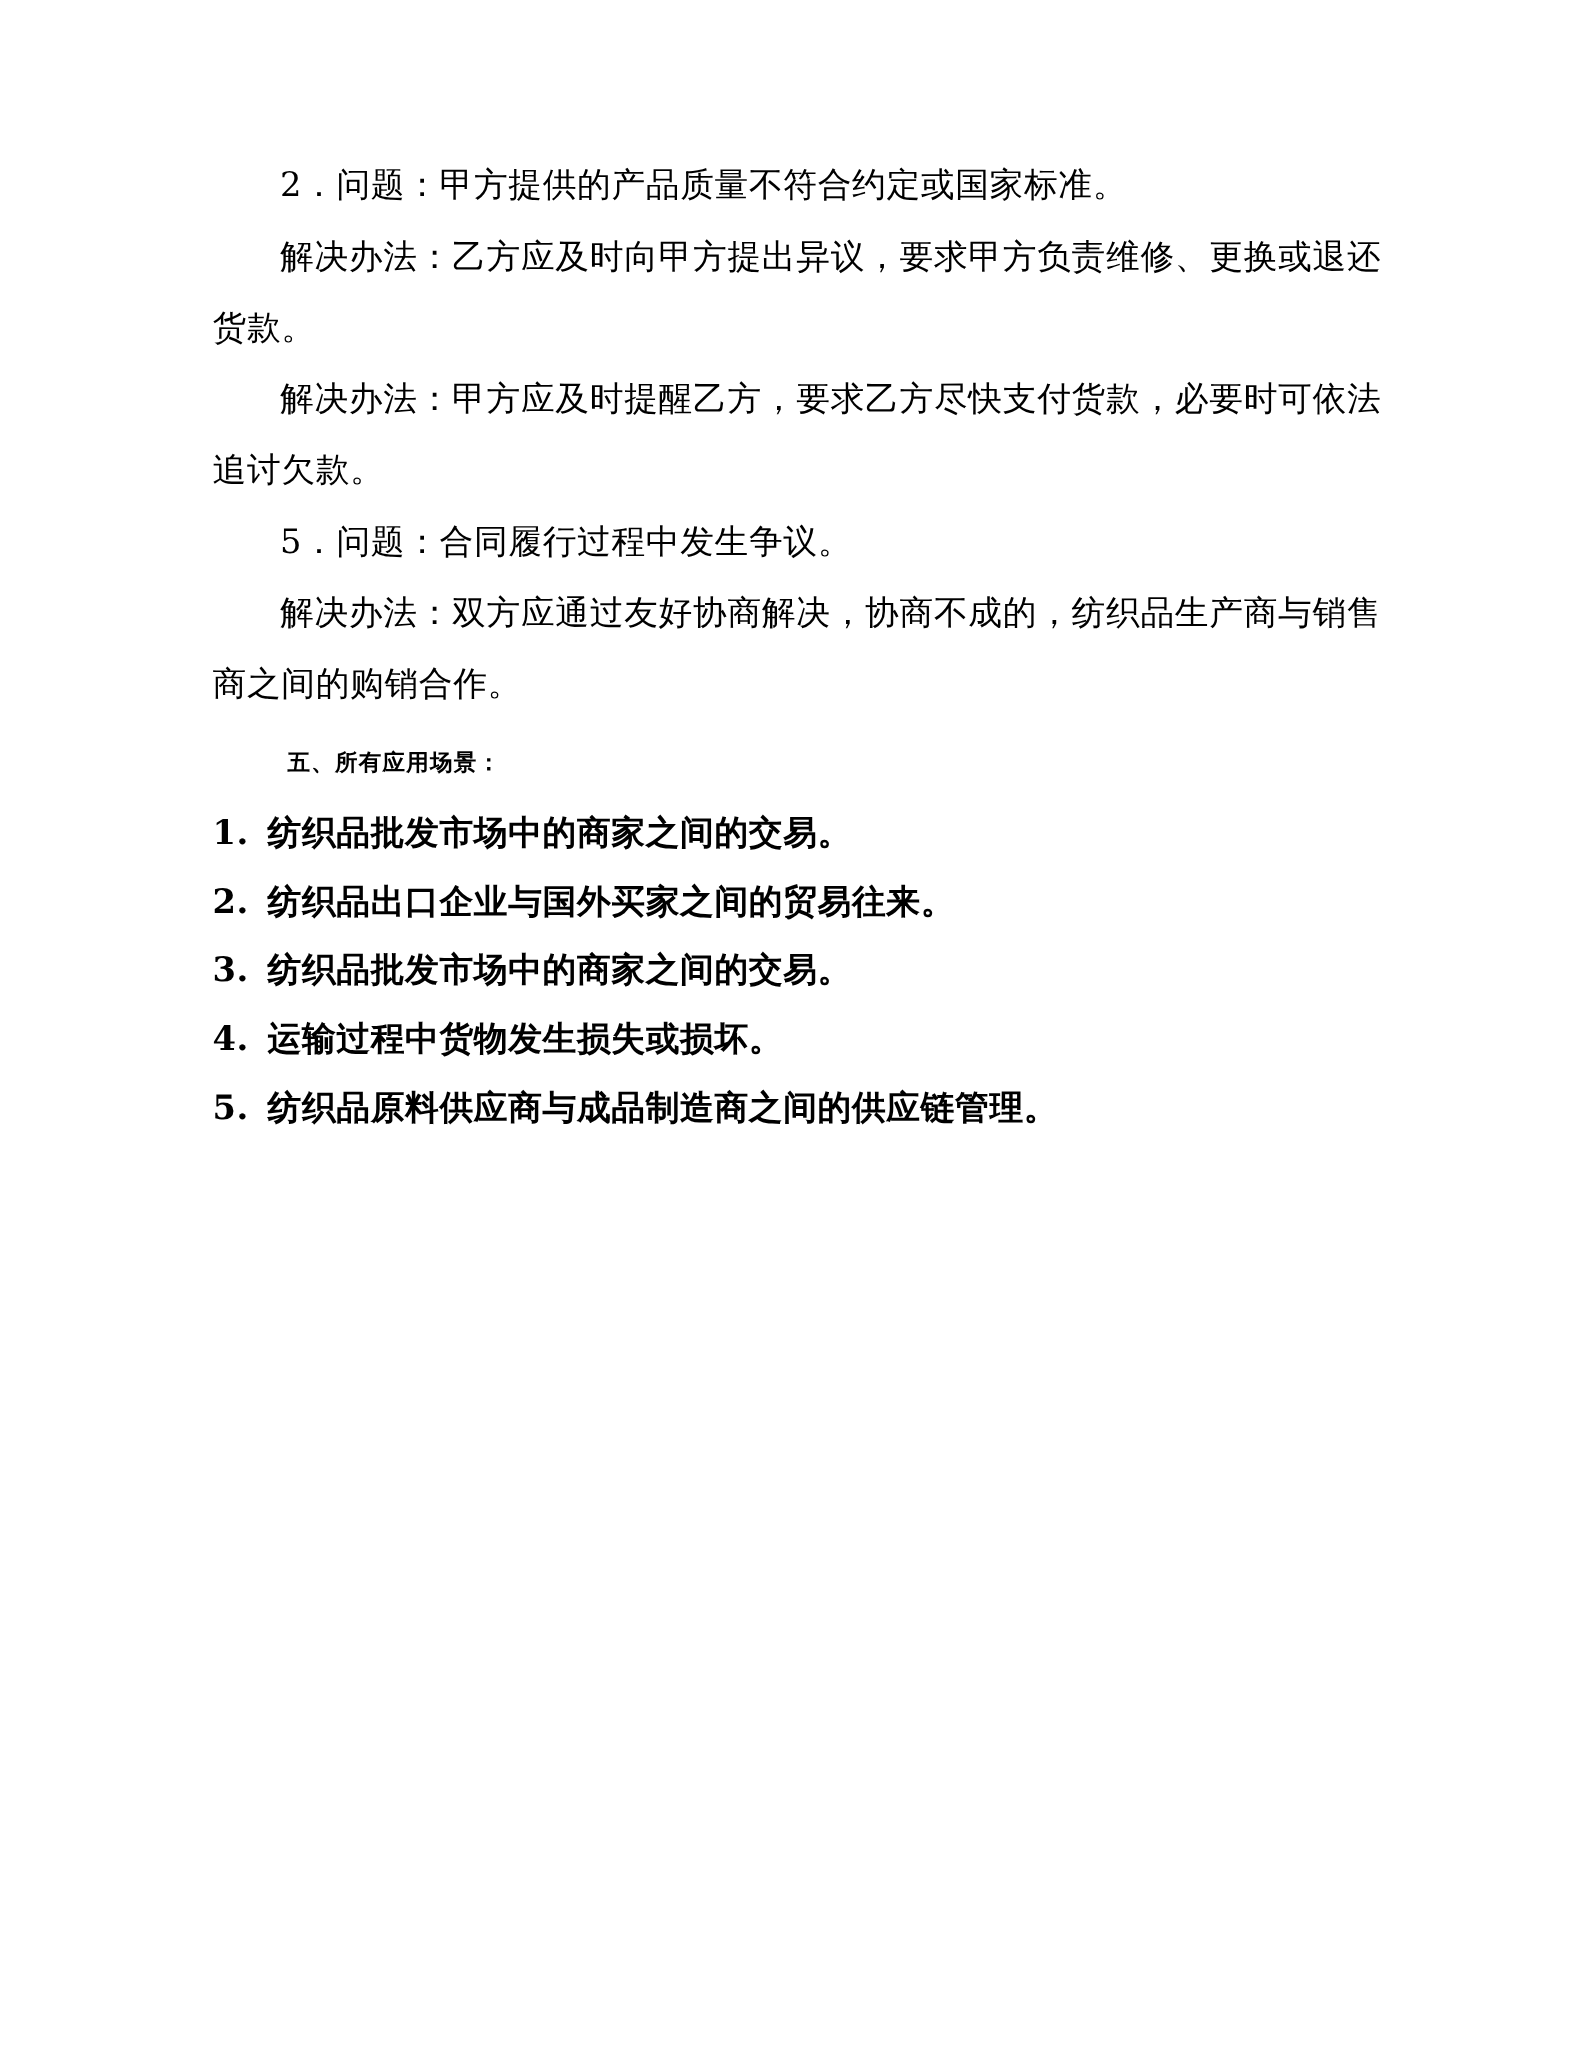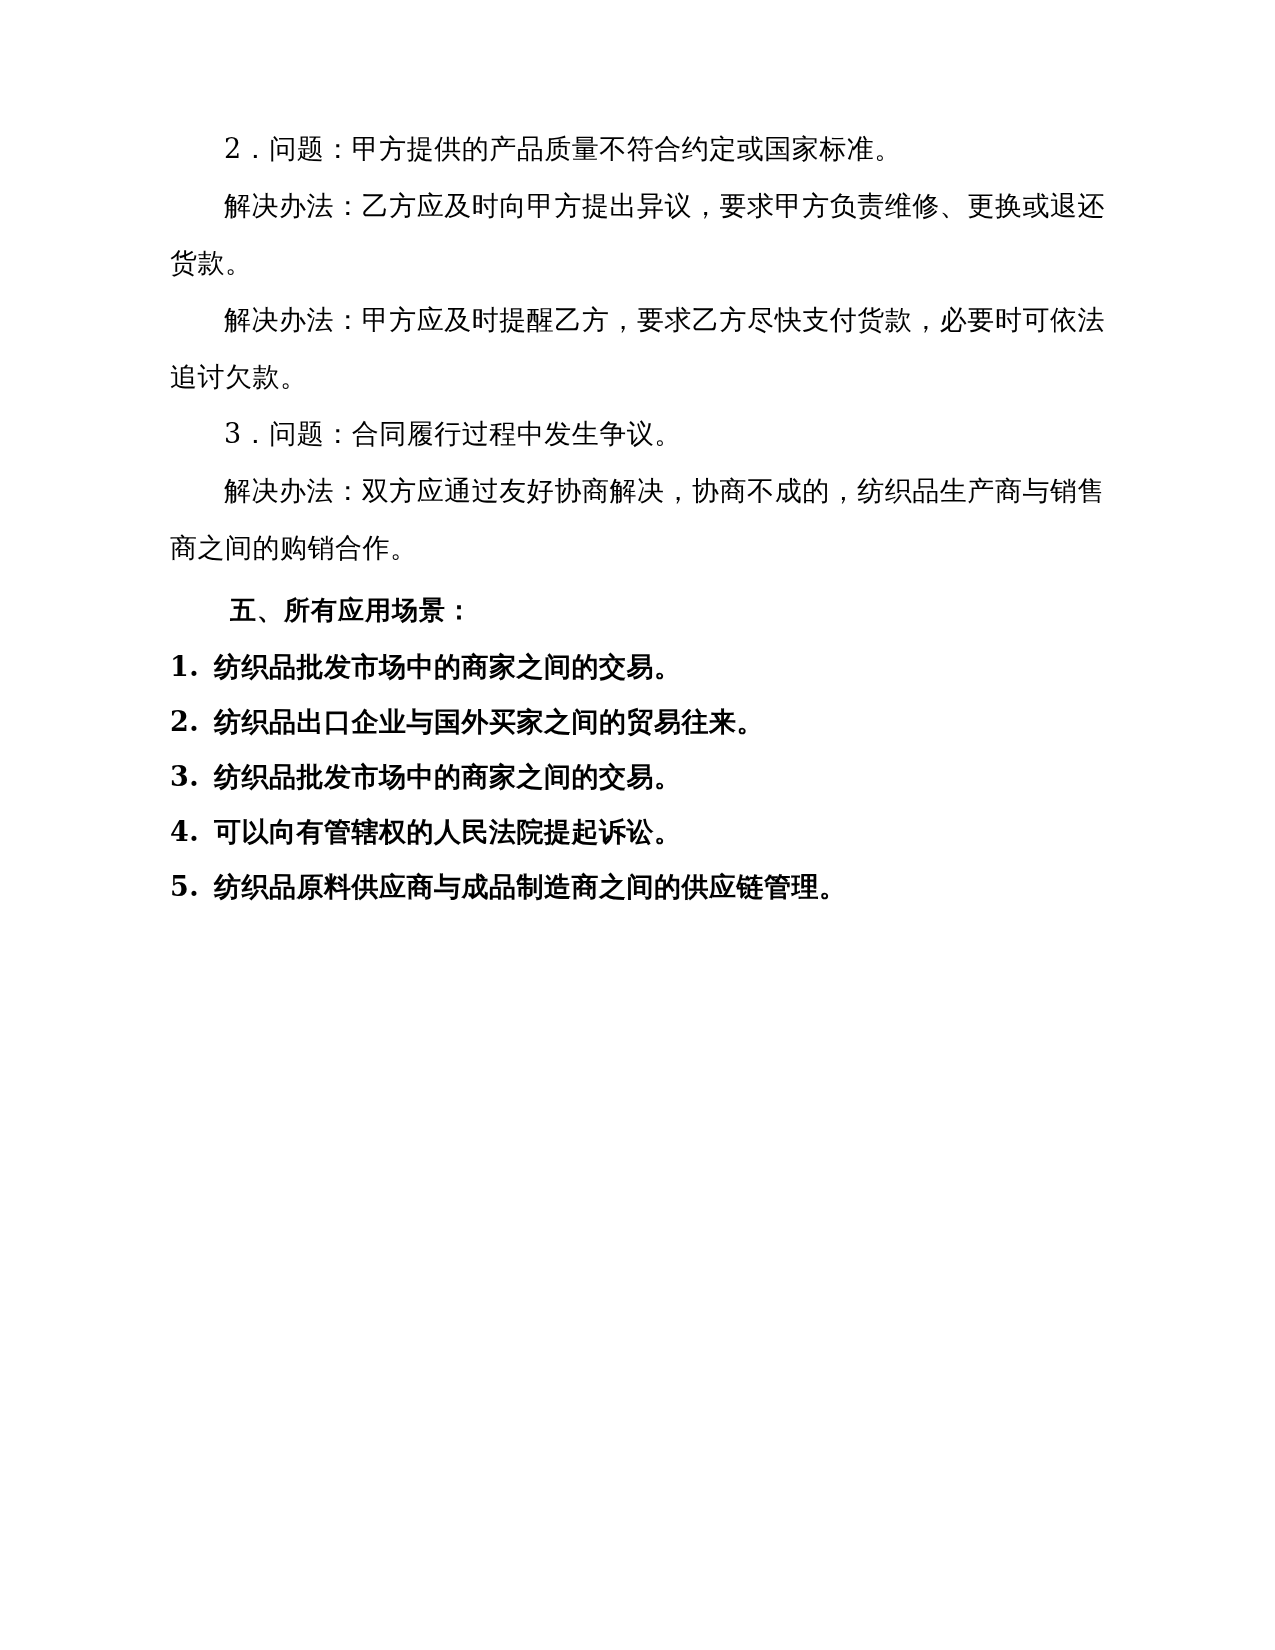--- a/index.html
+++ b/index.html
@@ -38,21 +38,21 @@
   }
   p.para.indent2 {
     text-indent: 54px;
   }
   p.para.indent-num {
     text-indent: 54px;
   }
   
   h2.section-title {
     margin: 6px 0 0 0;
-    font-size: 26px;
+    font-size: 18px;
     line-height: 57px;
     font-weight: bold;
     text-indent: 60px;
     letter-spacing: 1px;
   }
   
   ol.scenarios {
     margin: 0;
     padding: 0;
     list-style: none;
@@ -76,41 +76,41 @@
 </style>
 </head>
 <body>
 
 <div class="page">
   <div class="doc-body">
 
     <p class="para indent-num">2．问题：甲方提供的产品质量不符合约定或国家标准。</p>
     <p class="para indent2">解决办法：乙方应及时向甲方提出异议，要求甲方负责维修、更换或退还货款。</p>
     <p class="para indent2">解决办法：甲方应及时提醒乙方，要求乙方尽快支付货款，必要时可依法追讨欠款。</p>
-    <p class="para indent-num">3．问题：合同履行过程中发生争议。</p>
+    <p class="para indent-num">5．问题：合同履行过程中发生争议。</p>
     <p class="para indent2">解决办法：双方应通过友好协商解决，协商不成的，纺织品生产商与销售商之间的购销合作。</p>
 
     <h2 class="section-title">五、所有应用场景：</h2>
 
     <ol class="scenarios">
       <li>
         <span class="num">1.</span>
         <span class="txt">纺织品批发市场中的商家之间的交易。</span>
       </li>
       <li>
         <span class="num">2.</span>
         <span class="txt">纺织品出口企业与国外买家之间的贸易往来。</span>
       </li>
       <li>
         <span class="num">3.</span>
         <span class="txt">纺织品批发市场中的商家之间的交易。</span>
       </li>
       <li>
         <span class="num">4.</span>
-        <span class="txt">可以向有管辖权的人民法院提起诉讼。</span>
+        <span class="txt">运输过程中货物发生损失或损坏。</span>
       </li>
       <li>
         <span class="num">5.</span>
         <span class="txt">纺织品原料供应商与成品制造商之间的供应链管理。</span>
       </li>
     </ol>
 
   </div>
 </div>
 

